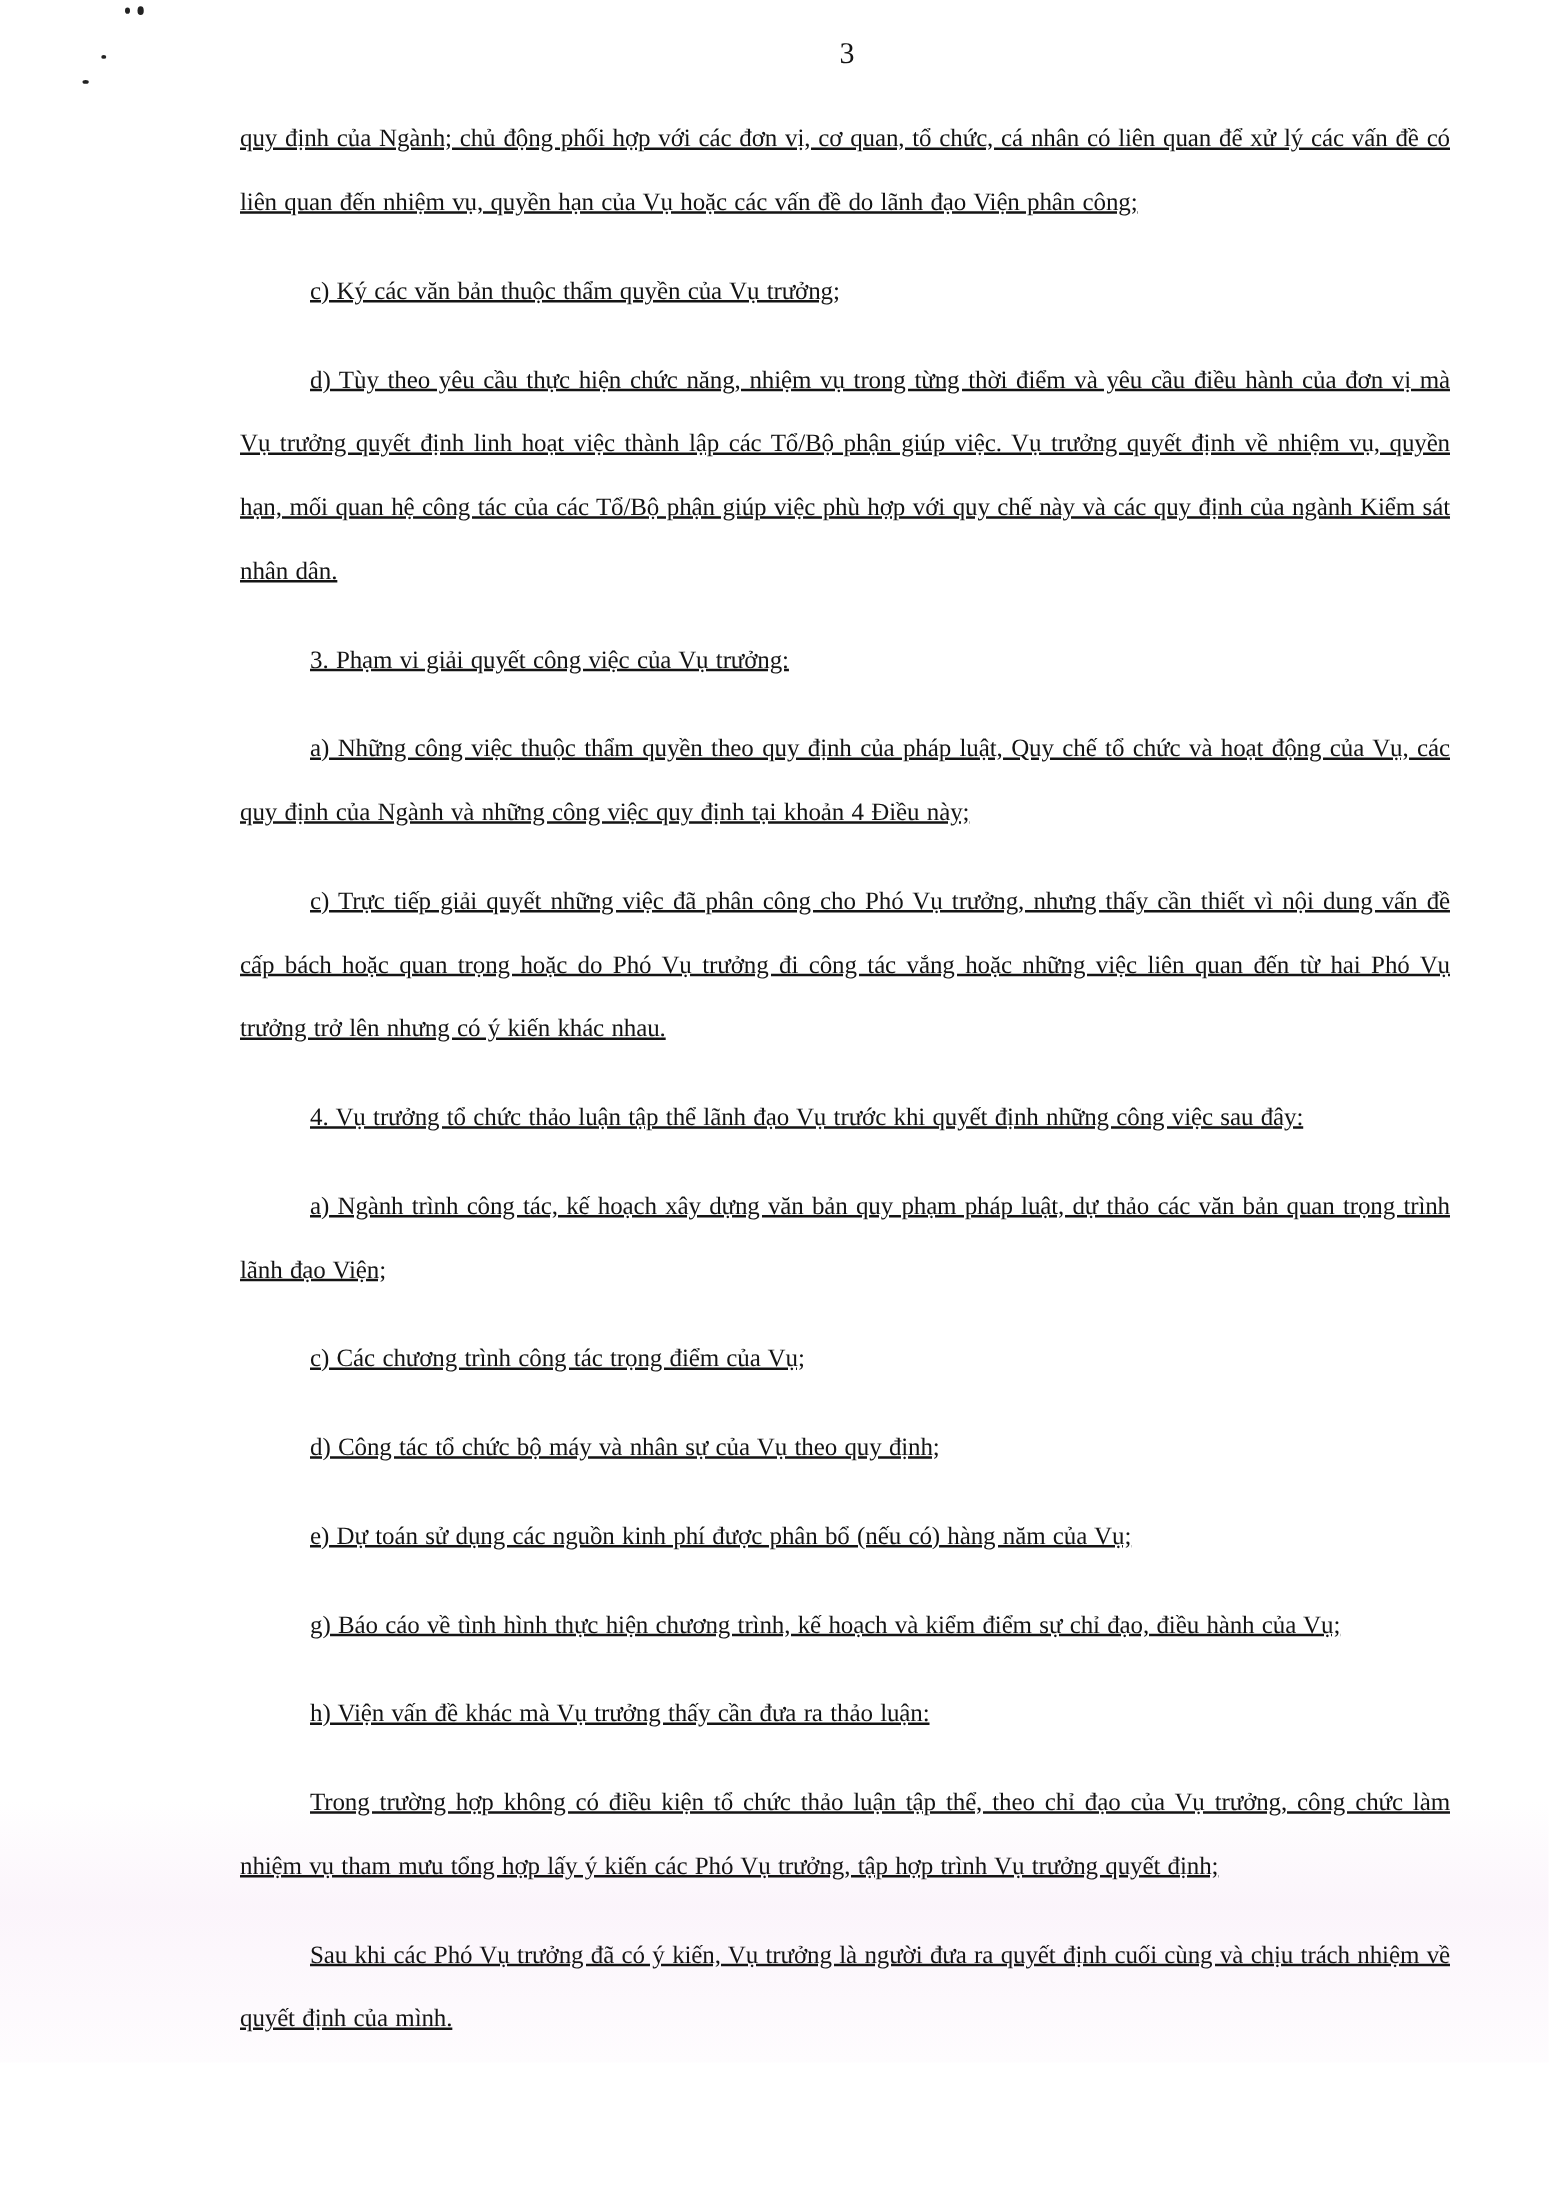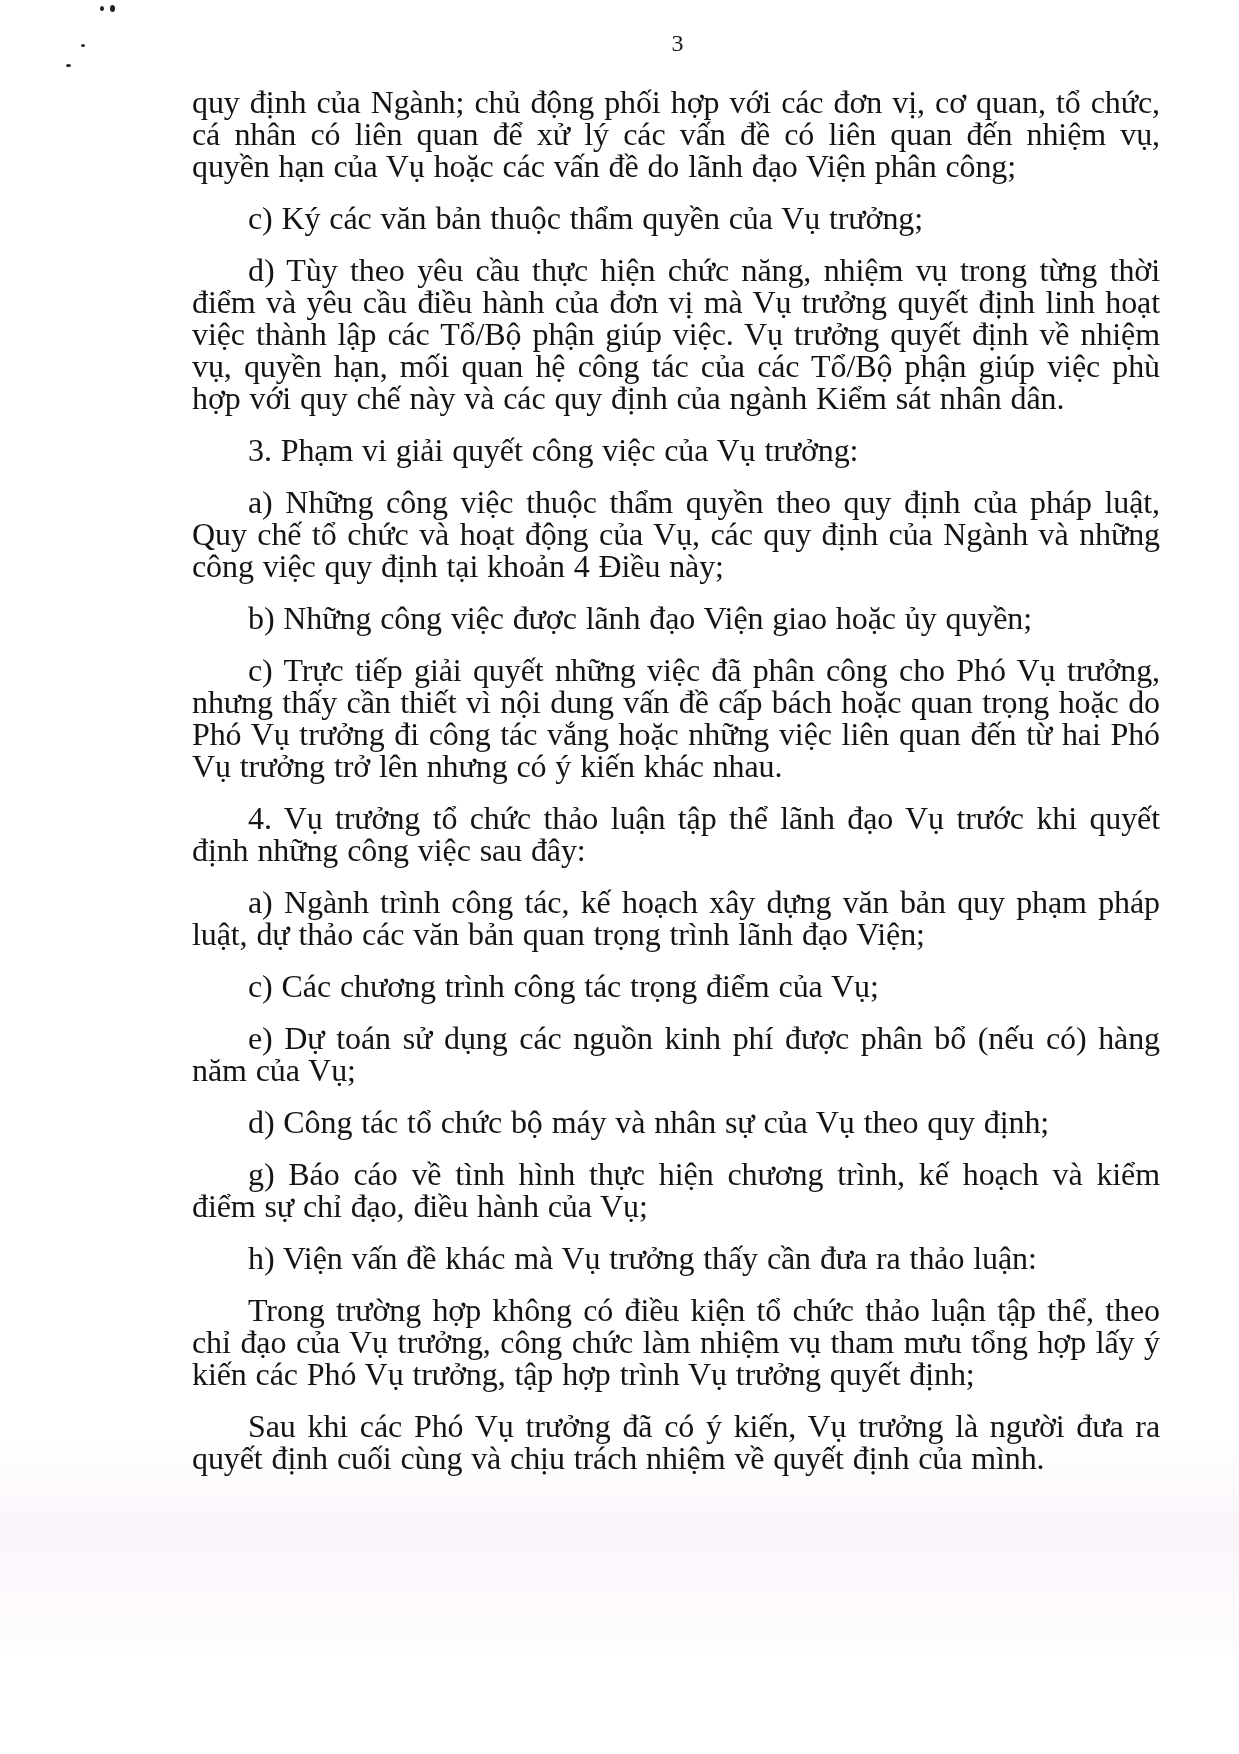--- a/index.html
+++ b/index.html
@@ -38,26 +38,27 @@
       transform: translateX(58px);
     }
     .body-text {
       position: absolute;
       left: 192px;
       top: 86px;
       width: 968px;
     }
     .para {
       margin: 0 0 9px 0;
-      font-size: 32px;
-      line-height: 32px;
+      font-size: 20px;
+      line-height: 51px;
       text-align: justify;
       text-align-last: left;
       letter-spacing: -0.1px;
       word-spacing: 1px;
+      text-decoration: underline;
     }
     .para.indent {
       text-indent: 56px;
       margin-top: 20px;
     }
   </style>
 </head>
 <body>
 
 <div class="page-tint"></div>
@@ -68,24 +69,23 @@
 <span class="scan-mark" style="left:66px;top:64px;width:5px;height:3px;"></span>
 
 <div class="page-number">3</div>
 
 <div class="body-text">
   <p class="para">quy định của Ngành; chủ động phối hợp với các đơn vị, cơ quan, tổ chức, cá nhân có liên quan để xử lý các vấn đề có liên quan đến nhiệm vụ, quyền hạn của Vụ hoặc các vấn đề do lãnh đạo Viện phân công;</p>
   <p class="para indent">c) Ký các văn bản thuộc thẩm quyền của Vụ trưởng;</p>
   <p class="para indent">d) Tùy theo yêu cầu thực hiện chức năng, nhiệm vụ trong từng thời điểm và yêu cầu điều hành của đơn vị mà Vụ trưởng quyết định linh hoạt việc thành lập các Tổ/Bộ phận giúp việc. Vụ trưởng quyết định về nhiệm vụ, quyền hạn, mối quan hệ công tác của các Tổ/Bộ phận giúp việc phù hợp với quy chế này và các quy định của ngành Kiểm sát nhân dân.</p>
   <p class="para indent">3. Phạm vi giải quyết công việc của Vụ trưởng:</p>
   <p class="para indent">a) Những công việc thuộc thẩm quyền theo quy định của pháp luật, Quy chế tổ chức và hoạt động của Vụ, các quy định của Ngành và những công việc quy định tại khoản 4 Điều này;</p>
-  <p class="para indent">b) Những công việc được lãnh đạo Viện giao hoặc ủy quyền;</p>
   <p class="para indent">c) Trực tiếp giải quyết những việc đã phân công cho Phó Vụ trưởng, nhưng thấy cần thiết vì nội dung vấn đề cấp bách hoặc quan trọng hoặc do Phó Vụ trưởng đi công tác vắng hoặc những việc liên quan đến từ hai Phó Vụ trưởng trở lên nhưng có ý kiến khác nhau.</p>
   <p class="para indent">4. Vụ trưởng tổ chức thảo luận tập thể lãnh đạo Vụ trước khi quyết định những công việc sau đây:</p>
   <p class="para indent">a) Ngành trình công tác, kế hoạch xây dựng văn bản quy phạm pháp luật, dự thảo các văn bản quan trọng trình lãnh đạo Viện;</p>
   <p class="para indent">c) Các chương trình công tác trọng điểm của Vụ;</p>
+  <p class="para indent">d) Công tác tổ chức bộ máy và nhân sự của Vụ theo quy định;</p>
   <p class="para indent">e) Dự toán sử dụng các nguồn kinh phí được phân bổ (nếu có) hàng năm của Vụ;</p>
-  <p class="para indent">d) Công tác tổ chức bộ máy và nhân sự của Vụ theo quy định;</p>
   <p class="para indent">g) Báo cáo về tình hình thực hiện chương trình, kế hoạch và kiểm điểm sự chỉ đạo, điều hành của Vụ;</p>
   <p class="para indent">h) Viện vấn đề khác mà Vụ trưởng thấy cần đưa ra thảo luận:</p>
   <p class="para indent">Trong trường hợp không có điều kiện tổ chức thảo luận tập thể, theo chỉ đạo của Vụ trưởng, công chức làm nhiệm vụ tham mưu tổng hợp lấy ý kiến các Phó Vụ trưởng, tập hợp trình Vụ trưởng quyết định;</p>
   <p class="para indent">Sau khi các Phó Vụ trưởng đã có ý kiến, Vụ trưởng là người đưa ra quyết định cuối cùng và chịu trách nhiệm về quyết định của mình.</p>
 </div>
 
 </body></html>

